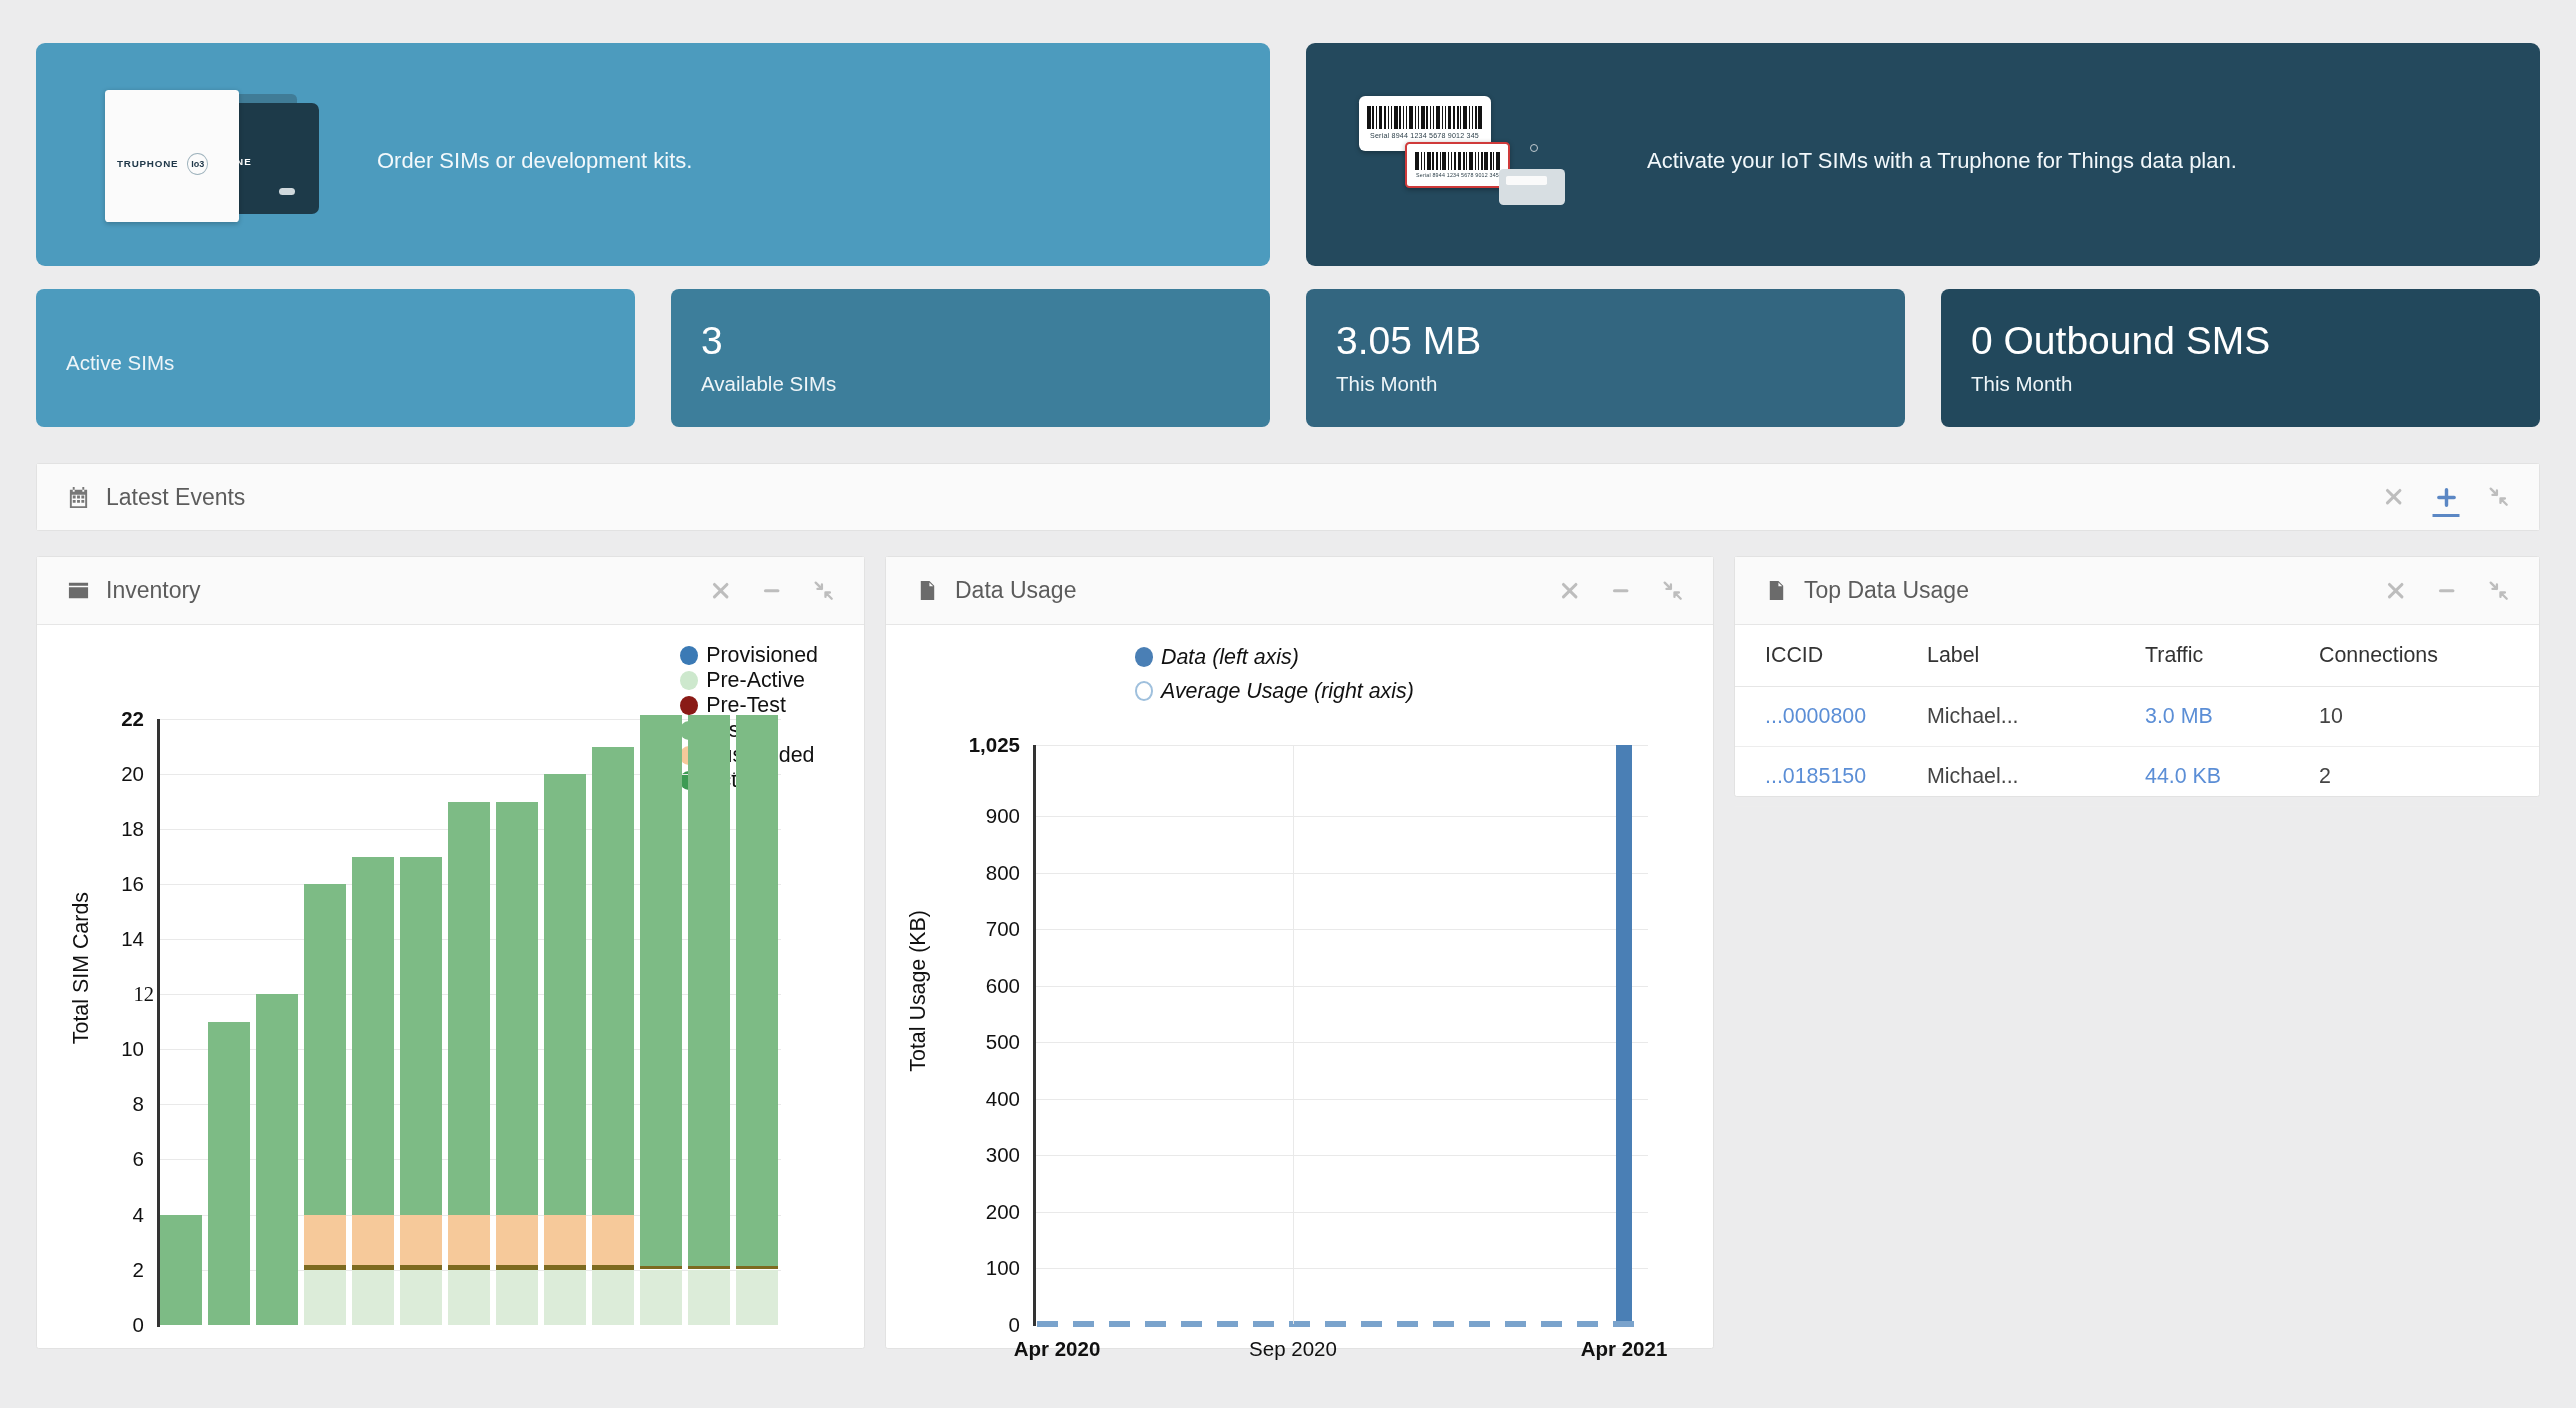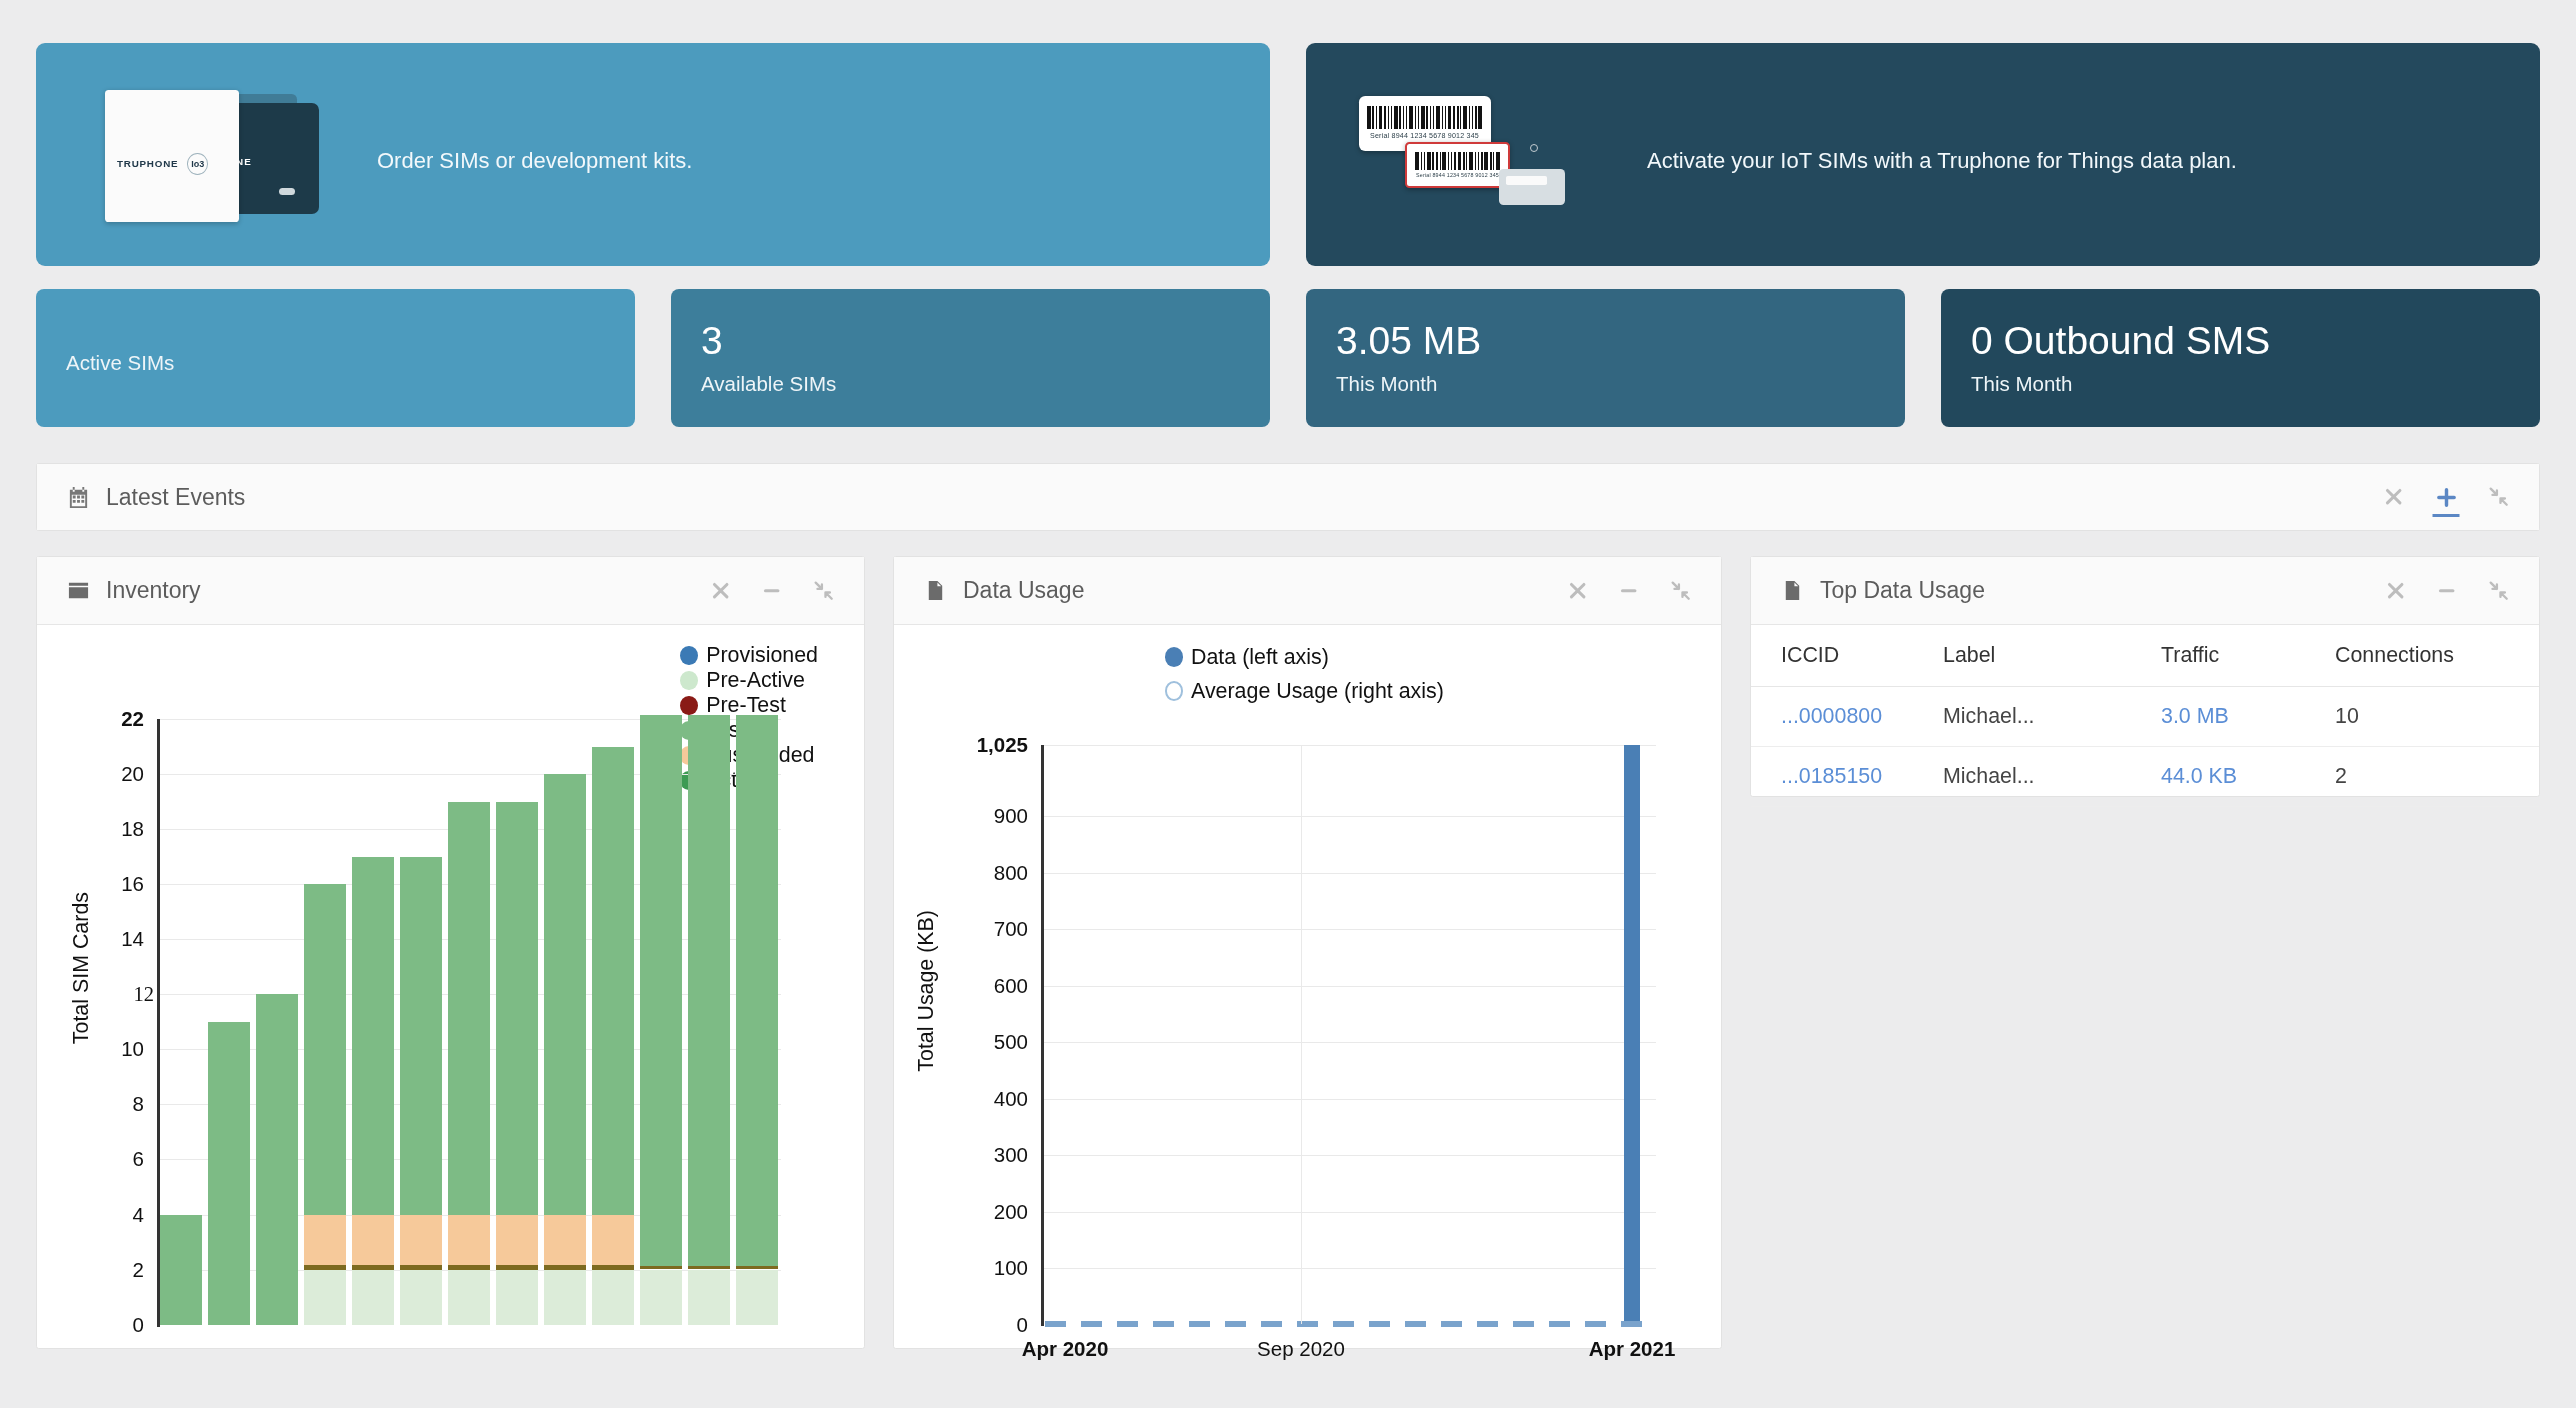--- a/index.html
+++ b/index.html
@@ -117,21 +117,21 @@
 
   .events-bar { margin-top: 36px; height: 68px; }
   .events-bar .panel-head { border-bottom: none; height: 100%; }
   .tool-add { color: #5b87c4; position: relative; }
   .tool-add::after {
     content: ""; position: absolute; left: 50%; transform: translateX(-50%);
     bottom: -8px; width: 27px; height: 2.7px; background: #5b87c4;
   }
 
   
-  .widget-row { display: flex; gap: 28px; margin-top: 25px; }
+  .widget-row { display: flex; gap: 20px; margin-top: 25px; }
   .w-inventory { width: 829px; flex: 0 0 829px; height: 793px; }
   .w-usage { width: 829px; flex: 0 0 829px; height: 793px; }
   .w-top { flex: 1; height: 241px; align-self: flex-start; }
 
   
   .legend { display: flex; flex-direction: column; gap: 9px; align-items: flex-start; }
   .legend-item { display: flex; align-items: center; gap: 8px; }
   .legend-dot { width: 18px; height: 19.6px; border-radius: 50%; flex: 0 0 18px; }
   .legend-dot.hollow { background: transparent !important; border: 2.7px solid #9fc0dd; }
   .legend-label { font-size: 21.4px; color: #111111; white-space: nowrap; }
@@ -461,21 +461,21 @@
           </span>
           <span class="tool">
             <svg width="21.4" height="21.4" viewBox="0 0 24 24" fill="none" stroke="currentColor" stroke-width="2.6" stroke-linecap="round" stroke-linejoin="round">
               <path d="M3 3l7 7M10 10H5M10 10V5"></path>
                 <path d="M21 21l-7-7M14 14h5M14 14v5"></path>
             </svg>
           </span>
         </span>
       </div>
       <div class="chart-body">
-        <div class="legend" style="position:absolute; left:271px; top:19.6px;">
+        <div class="legend" style="position:absolute; left:249px; top:19.6px;font-style:italic;">
           <div class="legend-item">
             <span class="legend-dot" style="background:#4a7fb5"></span>
             <span class="legend-label">Data (left axis)</span>
           </div>
           <div class="legend-item">
             <span class="legend-dot hollow"></span>
             <span class="legend-label">Average Usage (right axis)</span>
           </div>
         </div>
         <div class="axis-title-y" id="usage-ylabel" style="top: 285px; left: 19.6px;">Total Usage (KB)</div>

